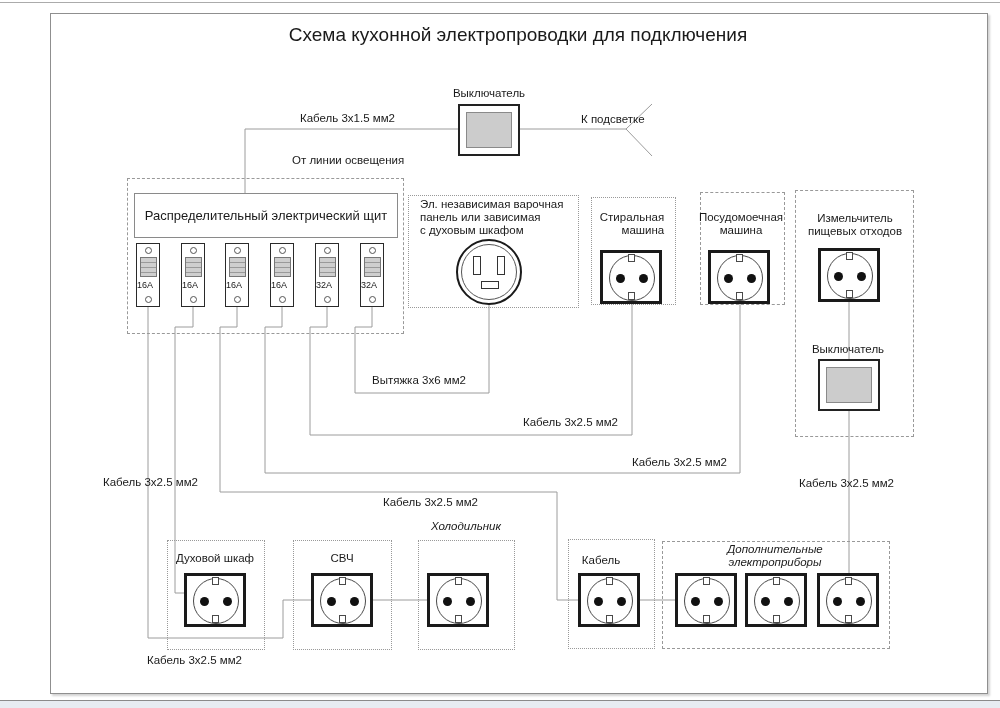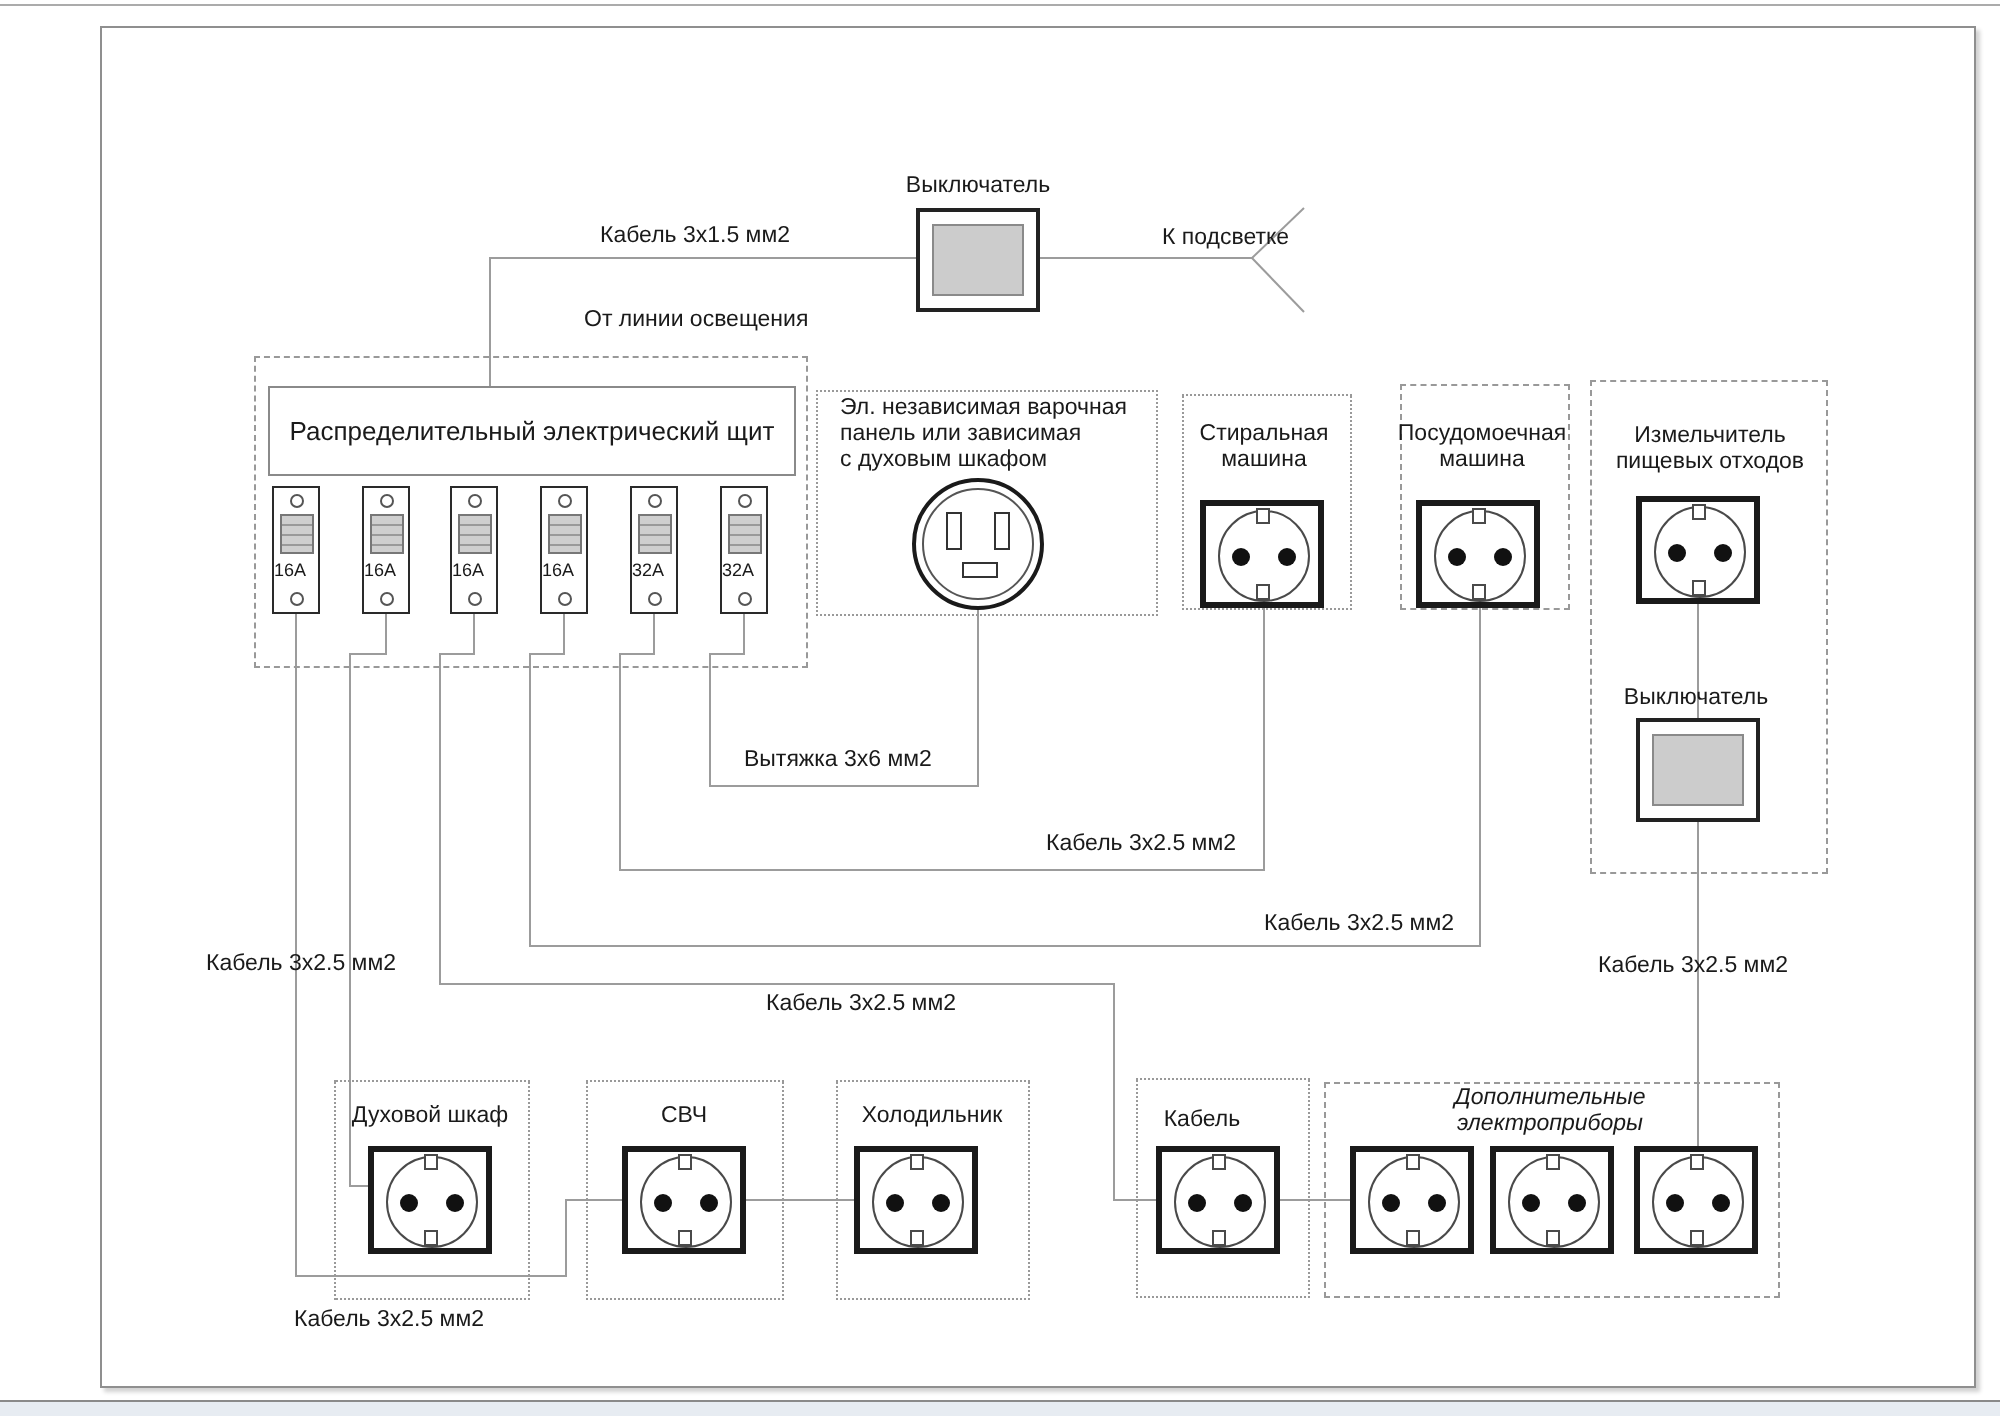--- a/index.html
+++ b/index.html
@@ -79,20 +79,21 @@
   <polyline points="282,307 282,327 265,327 265,473 740,473 740,304"></polyline>
   <polyline points="327,307 327,327 310,327 310,435 632,435 632,304"></polyline>
   <polyline points="372,307 372,327 355,327 355,393 489,393 489,303"></polyline>
   <polyline points="849,302 849,359"></polyline>
   <polyline points="849,411 849,573 "></polyline>
   <polyline points="373,600 427,600"></polyline>
   <polyline points="640,600 675,600"></polyline>
 </svg>
 
 <div class="title">
+  <div>Схема кухонной электропроводки для подключения</div>
 </div>
 
 <div class="lbl c" style="left:489px;top:87px;">Выключатель</div>
 <div class="switchbox" style="left:458px;top:104px;">
   <span class="sw-in"></span>
 </div>
 <div class="lbl" style="left:300px;top:112px;">Кабель 3х1.5 мм2</div>
 <div class="lbl" style="left:292px;top:136px;margin-top:18px;">От линии освещения</div>
 <div class="lbl" style="left:537px;top:113px;padding-left:44px;">К подсветке</div>
 
@@ -143,21 +144,21 @@
   <div>с духовым шкафом</div>
 </div>
 <div class="bigsocket">
   <span class="bs-in"></span>
   <span class="slot sl"></span>
   <span class="slot sr"></span>
   <span class="slot sh"></span>
 </div>
 
 <div class="dotbox" style="left:591px;top:197px;width:83px;height:106px;"></div>
-<div class="lbl c" style="left:632px;top:211px;">
+<div class="lbl c" style="left:632px;top:211px;text-align:right;">
   <div>Стиральная</div>
   <div>машина</div>
 </div>
 <div class="outlet" style="left:600px;top:250px;">
   <span class="oc"></span>
 </div>
 
 <div class="dbox" style="left:700px;top:192px;width:83px;height:111px;"></div>
 <div class="lbl c" style="left:741px;top:211px;">
   <div>Посудомоечная</div>
@@ -194,21 +195,21 @@
   <span class="oc"></span>
 </div>
 
 <div class="dotbox" style="left:293px;top:540px;width:97px;height:108px;"></div>
 <div class="lbl c" style="left:342px;top:552px;">СВЧ</div>
 <div class="outlet" style="left:311px;top:573px;">
   <span class="oc"></span>
 </div>
 
 <div class="dotbox" style="left:418px;top:540px;width:95px;height:108px;"></div>
-<div class="lbl c" style="left:466px;top:552px;">Холодильник</div>
+<div class="lbl c" style="left:466px;top:520px;font-style:italic;">Холодильник</div>
 <div class="outlet" style="left:427px;top:573px;">
   <span class="oc"></span>
 </div>
 
 <div class="dotbox" style="left:568px;top:539px;width:85px;height:108px;"></div>
 <div class="lbl c" style="left:601px;top:554px;">Кабель</div>
 <div class="outlet" style="left:578px;top:573px;">
   <span class="oc"></span>
 </div>
 

